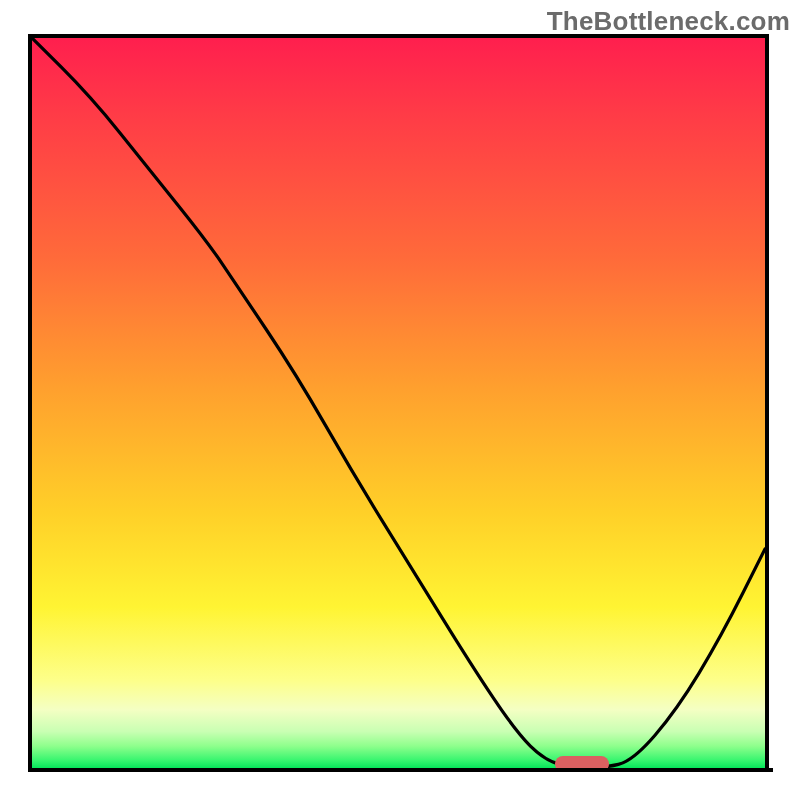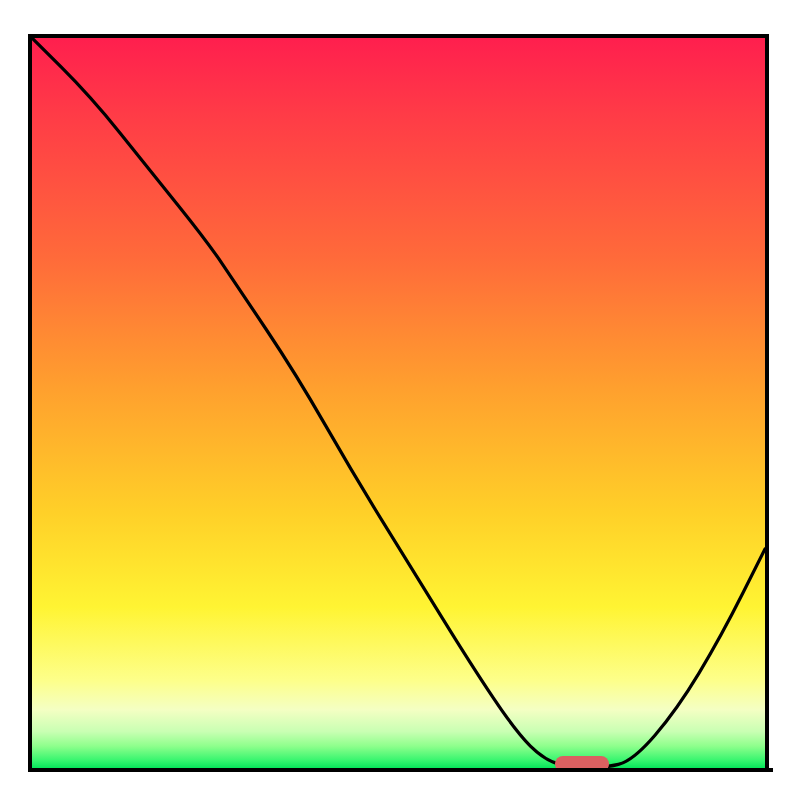--- a/index.html
+++ b/index.html
@@ -94,20 +94,21 @@
     border-radius: 9px;
     background: #da6061;
     transform: translate(-50%, -50%);
   }
 </style>
 </head>
 <body>
 
 <div class="frame">
 
+  <div class="watermark">TheBottleneck.com</div>
 
   <div class="plot-border"></div>
   <div class="axis-left"></div>
   <div class="axis-bottom"></div>
 
   <div class="plot-area">
     <div class="gradient-bg"></div>
 
     <svg class="curve-svg" viewBox="0 0 733 730" preserveAspectRatio="none">
       <path id="curve-path" fill="none" stroke="#000" stroke-width="3.2" stroke-linecap="round" stroke-linejoin="round" d="M 0.0 0.0 Q 0.0 0.0 29.3 29.2 Q 58.6 58.4 88.0 94.9 Q 117.3 131.4 146.6 167.9 Q 175.9 204.4 190.6 226.3 Q 205.2 248.2 234.6 292.0 Q 263.9 335.8 293.2 386.9 Q 322.5 438.0 351.8 485.4 Q 381.2 532.9 410.5 580.3 Q 439.8 627.8 461.8 660.6 Q 483.8 693.5 498.4 708.1 Q 513.1 722.7 527.8 726.4 Q 542.4 730.0 557.1 730.0 Q 571.7 730.0 586.4 726.4 Q 601.1 722.7 623.0 697.2 Q 645.0 671.6 667.0 635.1 Q 689.0 598.6 711.0 554.8 T 733.0 511.0"></path>

